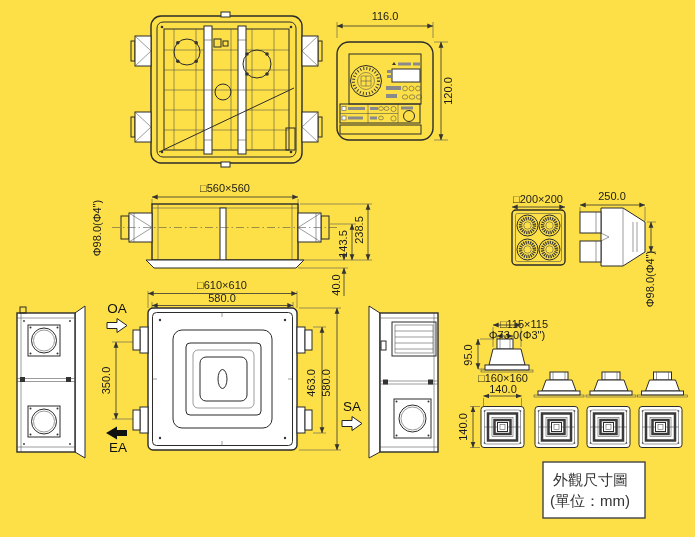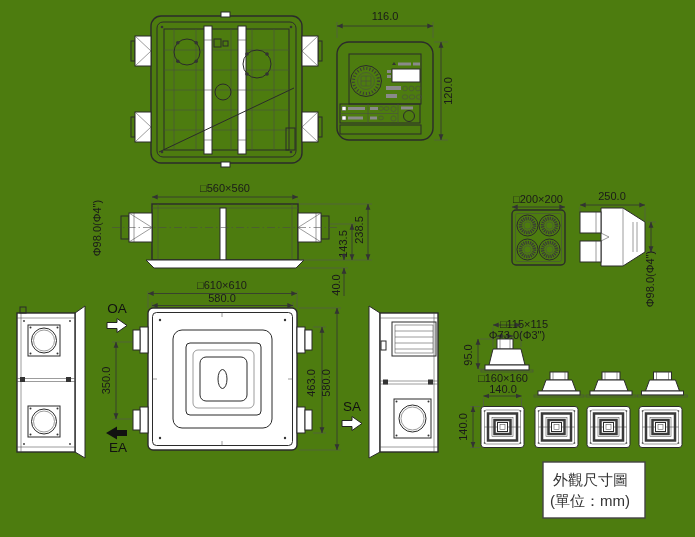--- a/index.html
+++ b/index.html
@@ -1,16 +1,16 @@
 <!DOCTYPE html>
 <html><head>
 <meta charset="utf-8">
 <style>
   html,body{margin:0;padding:0;background:#fff;}
-  #canvas{position:relative;width:695px;height:537px;background:#4d7c0f;overflow:hidden;}
+  #canvas{position:relative;width:695px;height:537px;background:#fde047;overflow:hidden;}
   svg{display:block;}
   .ln{fill:none;stroke:#2b2b2b;stroke-width:1;}
   .lnw{fill:none;stroke:#2b2b2b;stroke-width:1.4;}
   .thin{fill:none;stroke:#4a4a4a;stroke-width:0.55;}
   .dim{fill:none;stroke:#333;stroke-width:0.8;}
   .ext{fill:none;stroke:#555;stroke-width:0.6;}
   .ring{fill:none;stroke:#3a3a3a;}
   .t{font-family:"Liberation Sans","DejaVu Sans",sans-serif;font-size:11px;fill:#1a1a1a;text-anchor:middle;}
   .tb{font-family:"Liberation Sans","DejaVu Sans",sans-serif;font-size:13.5px;fill:#111;text-anchor:middle;}
   .cjk{font-family:"Liberation Sans","DejaVu Sans",sans-serif;font-size:15px;fill:#333;text-anchor:start;}

